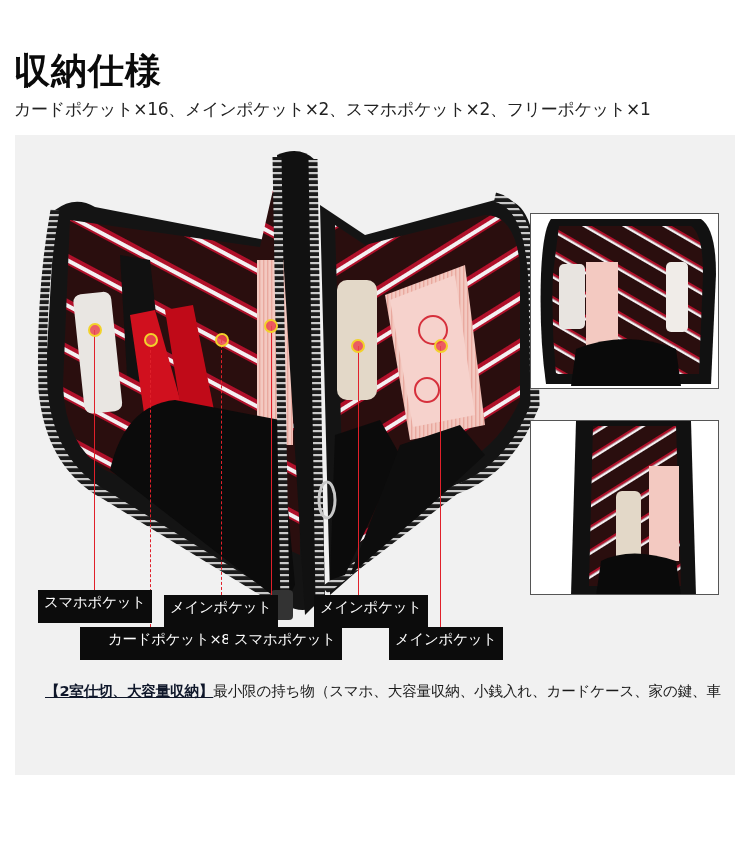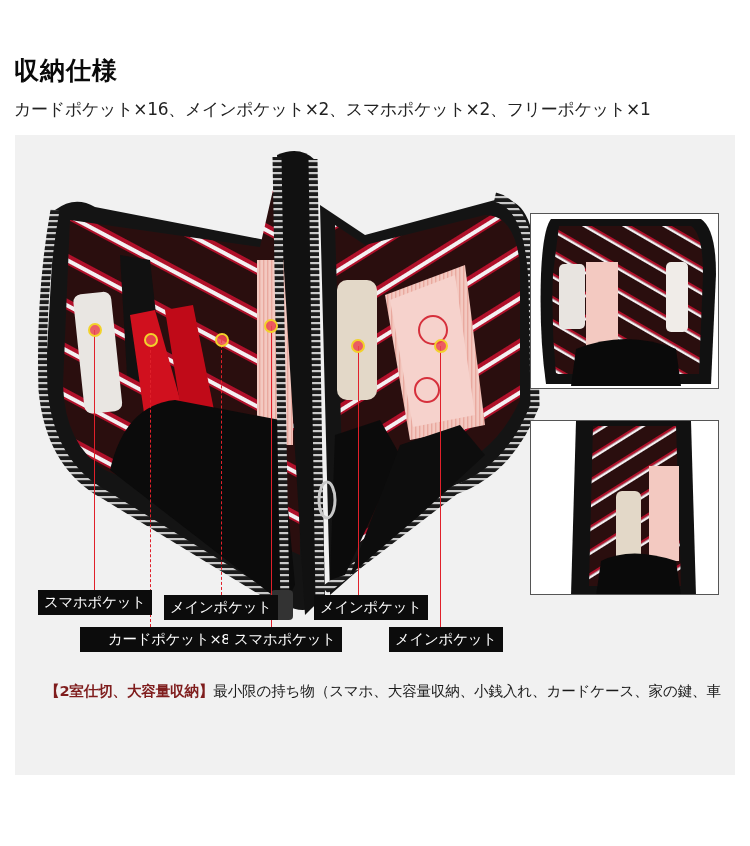--- a/index.html
+++ b/index.html
@@ -1,21 +1,21 @@
 <!DOCTYPE html>
 <html><head>
   <meta charset="utf-8">
   <style>
     * { box-sizing: border-box; margin: 0; padding: 0; }
     html, body { width: 750px; height: 846px; background: #ffffff; overflow: hidden; }
     body { font-family: "DejaVu Sans", "Liberation Sans", sans-serif; color: #111; position: relative; }
 
     .title {
       position: absolute; left: 14px; top: 52px;
-      font-size: 25px; font-weight: bold; letter-spacing: 1px; color: #0a0a0a;
+      font-size: 36px; font-weight: bold; letter-spacing: 1px; color: #0a0a0a;
       line-height: 38px;
     }
     .subtitle {
       position: absolute; left: 14px; top: 97px;
       font-size: 17px; color: #222; line-height: 24px; letter-spacing: -0.3px;
       white-space: nowrap;
     }
 
     .panel {
       position: absolute; left: 15px; top: 135px; width: 720px; height: 640px;
@@ -38,29 +38,29 @@
       background: rgba(235, 70, 80, 0.85); border: 2px solid #f2d22a;
       transform: translate(-50%, -50%);
     }
     .callout-line {
       position: absolute; width: 0; border-left: 1.5px solid #e0202a;
     }
     .callout-line.dashed { border-left: 1.5px dashed #e0202a; }
 
     .label {
       position: absolute; background: #0c0c0c; color: #ffffff;
-      font-size: 14.5px; line-height: 24px; height: 25px; padding: 0 6px;
+      font-size: 14.5px; line-height: 24px; height: 33px; padding: 0 6px;
       white-space: nowrap; letter-spacing: -0.3px;
     }
 
     .desc {
       position: absolute; left: 45px; top: 677px; width: 680px;
       font-size: 14.6px; line-height: 27.5px; color: #1a1a1a; letter-spacing: -0.2px;
     }
-    .desc b { font-weight: bold; color: #7f1d1d; }
+    .desc b { font-weight: bold; color: #0f172a; text-decoration: underline; }
   </style>
 </head>
 <body>
 
 <div class="title">収納仕様</div>
 <div class="subtitle">カードポケット×16、メインポケット×2、スマホポケット×2、フリーポケット×1</div>
 
 <div class="panel"></div>
 
 <div class="photo">

